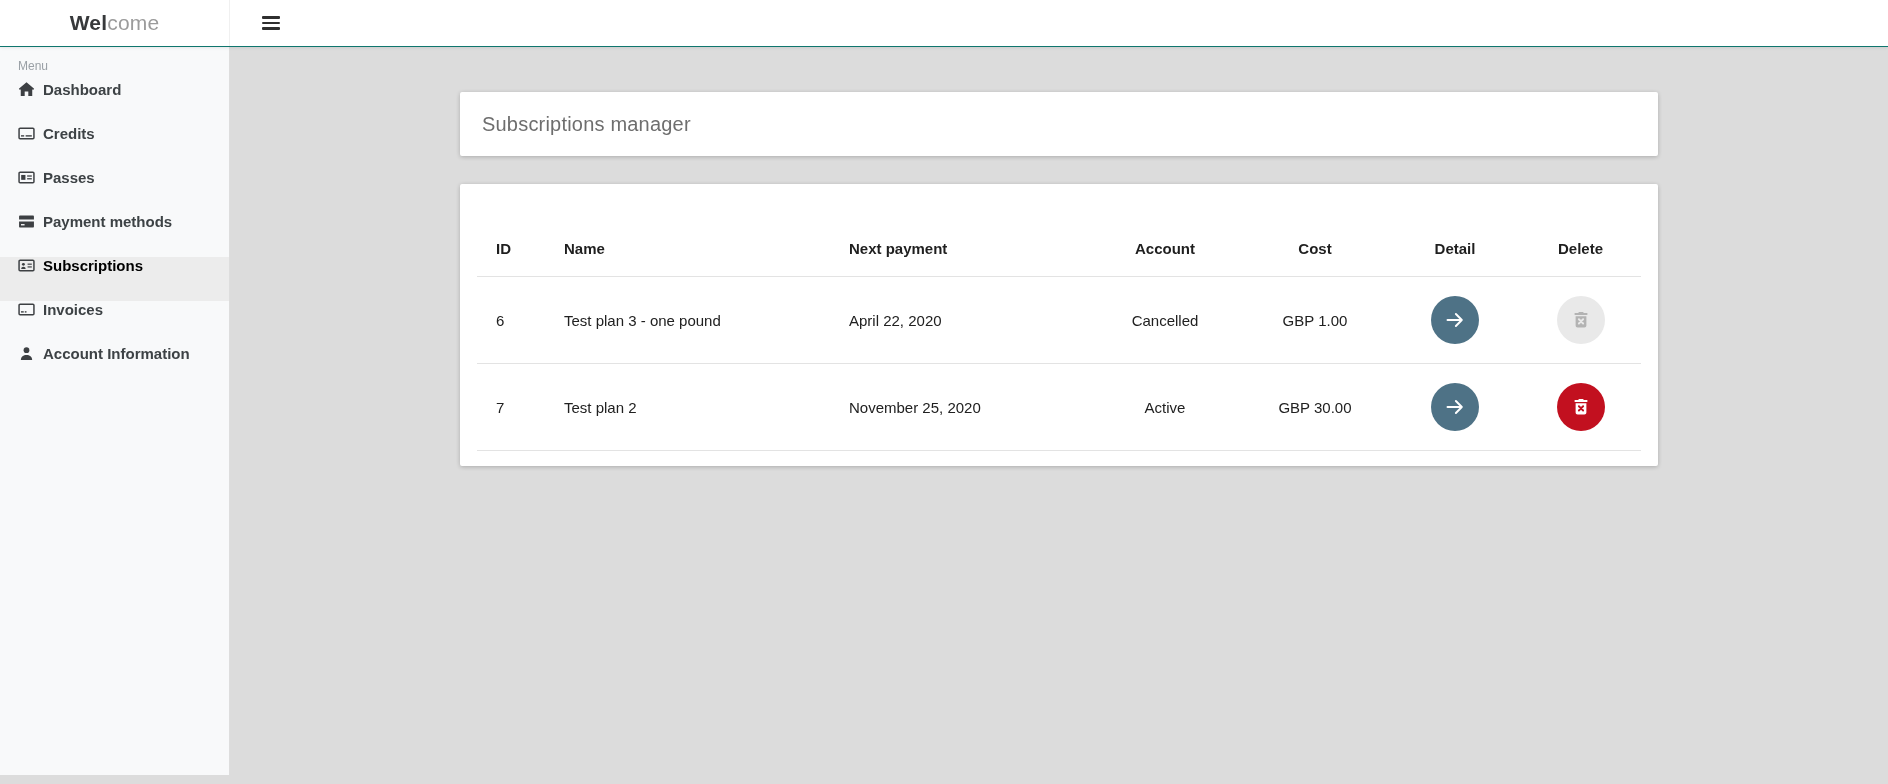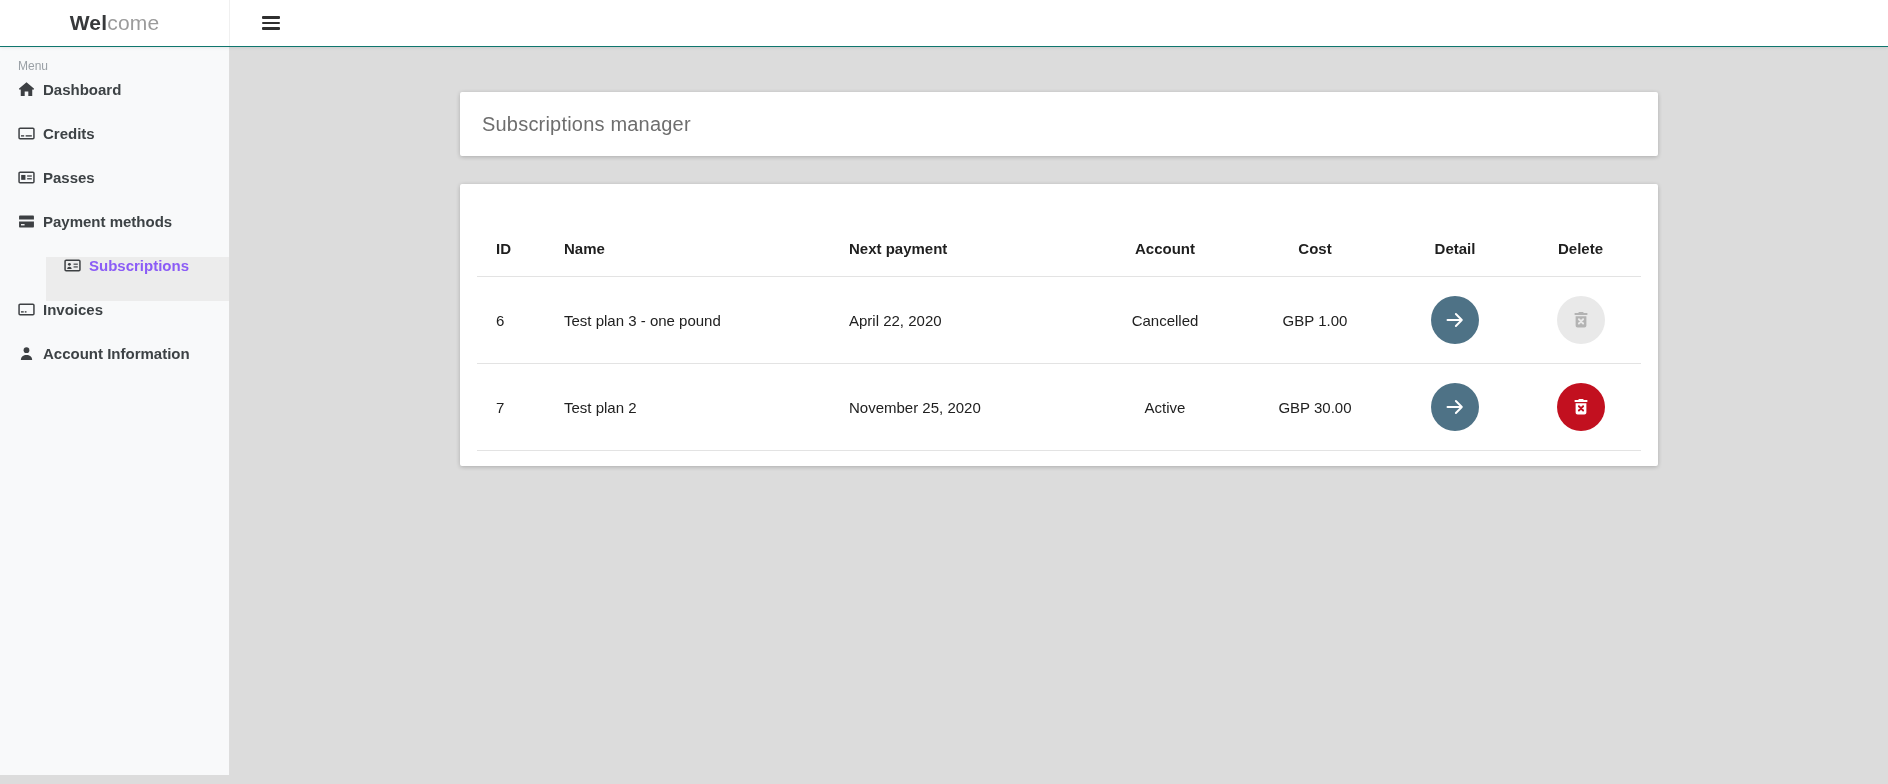--- a/index.html
+++ b/index.html
@@ -35,21 +35,21 @@
   .sidebar {
     width:230px; flex:0 0 230px; background:var(--sidebar-bg,#f8f9fa);
     border-right:1px solid #ddd; padding-top:8px;
   }
   .menu-label { padding:4px 0 0 18px; height:26px; font-size:12px; color:#9aa0a6; }
   .side-item {
     display:flex; align-items:flex-start; height:44px; padding-left:18px;
     cursor:pointer; color:#3d4245; font-size:15px; font-weight:700;
   }
   .side-item .icn { width:17px; height:17px; margin-right:8px; flex:0 0 17px; color:#3d4043; }
-  .side-item.active { background:var(--sidebar-active-bg,#ececec); color:#8b5cf6;margin-left:46px; }
+  .side-item.active { background:var(--sidebar-active-bg,#ececec); color:#000000; }
   .side-item .icn svg { width:100%; height:100%; display:block; }
 
   
   .content { flex:1; padding-top:45px; }
   .card {
     width:1198px; margin:0 auto; background:#fff; border-radius:2px;
     box-shadow:0 1px 4px rgba(0,0,0,.22);
   }
   .title-card { height:64px; display:flex; align-items:center; padding-left:22px; }
   .page-title { font-size:20px; font-weight:400; color:#6e6e6e; letter-spacing:.2px; }

